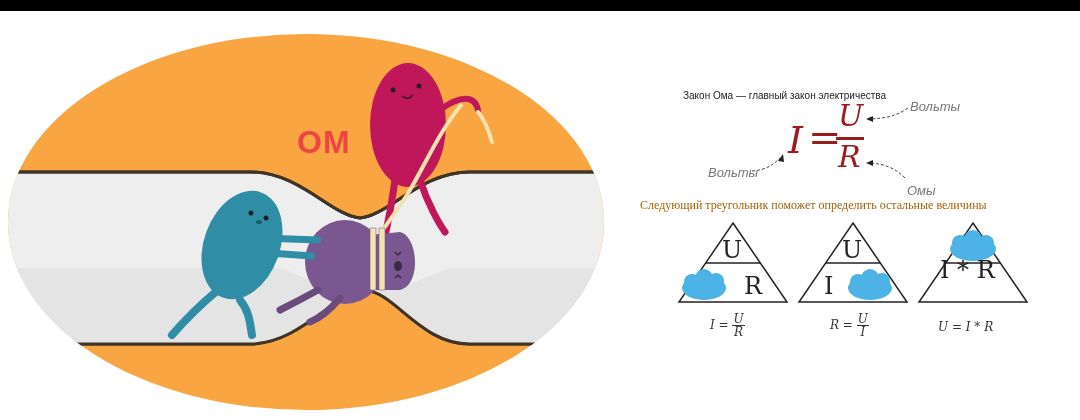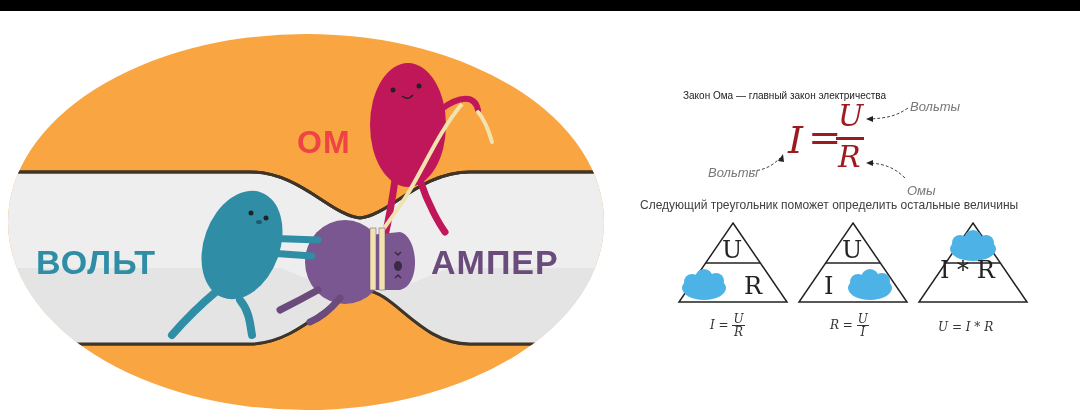--- a/index.html
+++ b/index.html
@@ -16,21 +16,21 @@
     .f-i { position: absolute; left: 788px; top: 118px; font-family: "DejaVu Serif", serif; font-style: italic; font-size: 38px; color: #9b1b1f; }
     .f-eq { position: absolute; left: 808px; top: 114px; font-family: "DejaVu Serif", serif; font-size: 40px; color: #9b1b1f; }
     .f-u { position: absolute; left: 838px; top: 98px; font-family: "DejaVu Serif", serif; font-style: italic; font-size: 30px; color: #9b1b1f; }
     .f-bar { position: absolute; left: 836px; top: 137px; width: 28px; height: 3px; background: #9b1b1f; }
     .f-r { position: absolute; left: 838px; top: 139px; font-family: "DejaVu Serif", serif; font-style: italic; font-size: 30px; color: #9b1b1f; }
     .annot { position: absolute; font-style: italic; font-size: 13px; color: #777; }
     .a-volt { left: 910px; top: 99px; }
     .a-amp { left: 708px; top: 165px; }
     .a-om { left: 907px; top: 174px; margin-top: 9px; }
     .arrows { position: absolute; left: 700px; top: 95px; width: 250px; height: 100px; }
-    .tri-title { position: absolute; left: 640px; top: 198px; font-size: 12px; color: #404040; white-space: nowrap; }
+    .tri-title { position: absolute; left: 640px; top: 198px; font-size: 12px; color: #a16207; white-space: nowrap; font-family: Liberation Serif, serif; }
     .tri { position: absolute; width: 110px; height: 80px; }
     .tri svg { width: 110px; height: 80px; overflow: visible; }
     .tri-label { position: absolute; font-family: "DejaVu Serif", serif; font-size: 24px; color: #222; }
     .tri-formula { position: absolute; font-family: "DejaVu Serif", serif; font-style: italic; font-size: 12px; color: #333; }
     .frac { display: inline-flex; flex-direction: column; align-items: center; vertical-align: middle; line-height: 1; }
     .frac .num { border-bottom: 1px solid #333; padding: 0 1px; }
   </style>
 </head>
 <body>
 
@@ -84,22 +84,20 @@
       <path d="M262,238 L318,240" stroke="#2f8ea6" stroke-width="7" stroke-linecap="round"></path>
       <path d="M255,252 L312,256" stroke="#2f8ea6" stroke-width="7" stroke-linecap="round"></path>
       <path d="M218,290 C200,305 185,320 172,335" stroke="#2f8ea6" stroke-width="8" fill="none" stroke-linecap="round"></path>
       <path d="M240,300 C250,312 250,325 252,335" stroke="#2f8ea6" stroke-width="8" fill="none" stroke-linecap="round"></path>
       <circle cx="251" cy="213" r="2.5" fill="#222"></circle>
       <circle cx="266" cy="218" r="2.5" fill="#222"></circle>
       <ellipse cx="259" cy="222" rx="3" ry="2" fill="#1d5b6b"></ellipse>
     </g>
   </svg>
 
-  <div class="word word-volt">ВОЛЬТ</div>
-  <div class="word word-amper">АМПЕР</div>
   <div class="word word-om">ОМ</div>
 </div>
 
 <div class="law-title" style="left:683px; top:78px;">Закон Ома — главный закон электричества</div>
 
 <div>
   <span class="f-i">I</span>
   <span class="f-eq">=</span>
   <span class="f-u">U</span>
   <span class="f-bar"></span>

